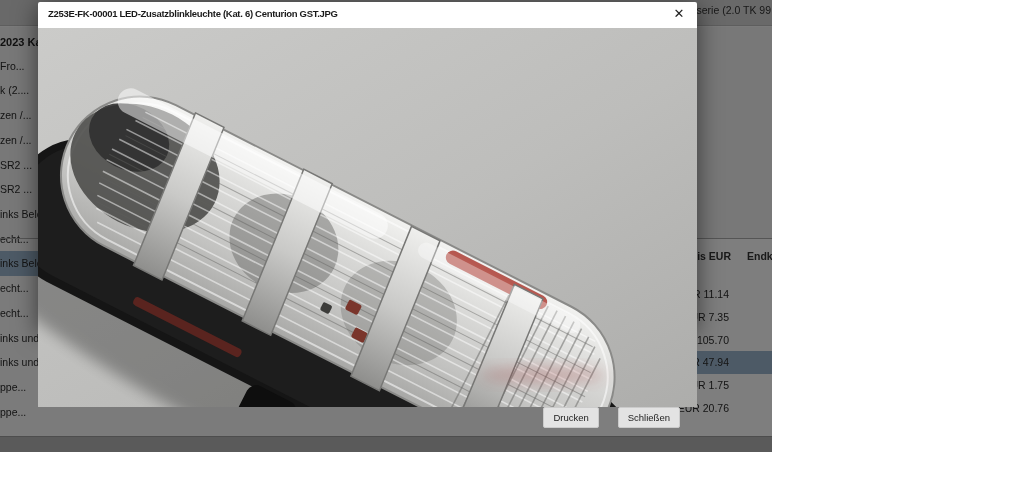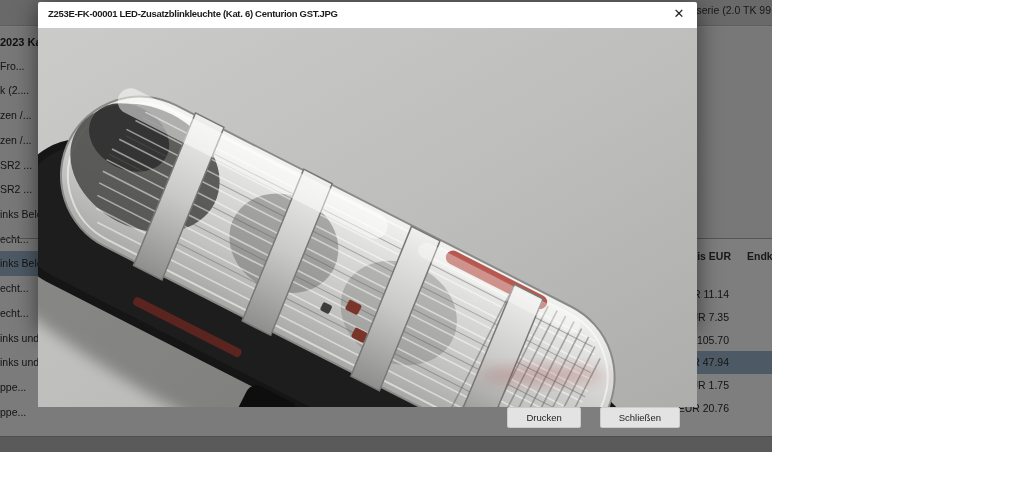--- a/index.html
+++ b/index.html
@@ -34,21 +34,21 @@
   
   .modal { position:absolute; left:38px; top:2px; width:659px; height:328px; background:#ffffff; border-radius:2px;
            box-shadow:0 4px 24px rgba(0,0,0,0.55); display:flex; flex-direction:column; }
   .modal-header { position:relative; height:26px; flex:0 0 26px; }
   .modal-title { position:absolute; left:10px; top:6px; font-size:9.5px; letter-spacing:-0.3px; font-weight:bold; color:#1a1a1a; white-space:nowrap; }
   .modal-close { position:absolute; right:8px; top:2px; width:20px; height:20px; line-height:20px; text-align:center;
                  font-size:13px; color:#222; cursor:pointer; }
   .modal-photo { flex:0 0 379px; width:659px; height:379px; overflow:hidden; }
   .modal-footer { flex:1; display:flex; justify-content:flex-end; align-items:center; gap:19px; padding-right:17px; }
   .btn { font-family:"Liberation Sans", sans-serif; font-size:9.5px; color:#222; background:#e3e3e3;
-         border:1px solid #cbcbcb; border-radius:2px; padding:4px 18px; cursor:pointer; }
+         border:1px solid #cbcbcb; border-radius:2px; padding:4px 9px; cursor:pointer; }
 </style>
 </head>
 <body>
 
 <div class="stage">
 
   <div class="app">
     <div class="upper-panel"></div>
     <div class="app-header">
       <span class="ctx">Karosserie  (2.0 TK 99</span>

